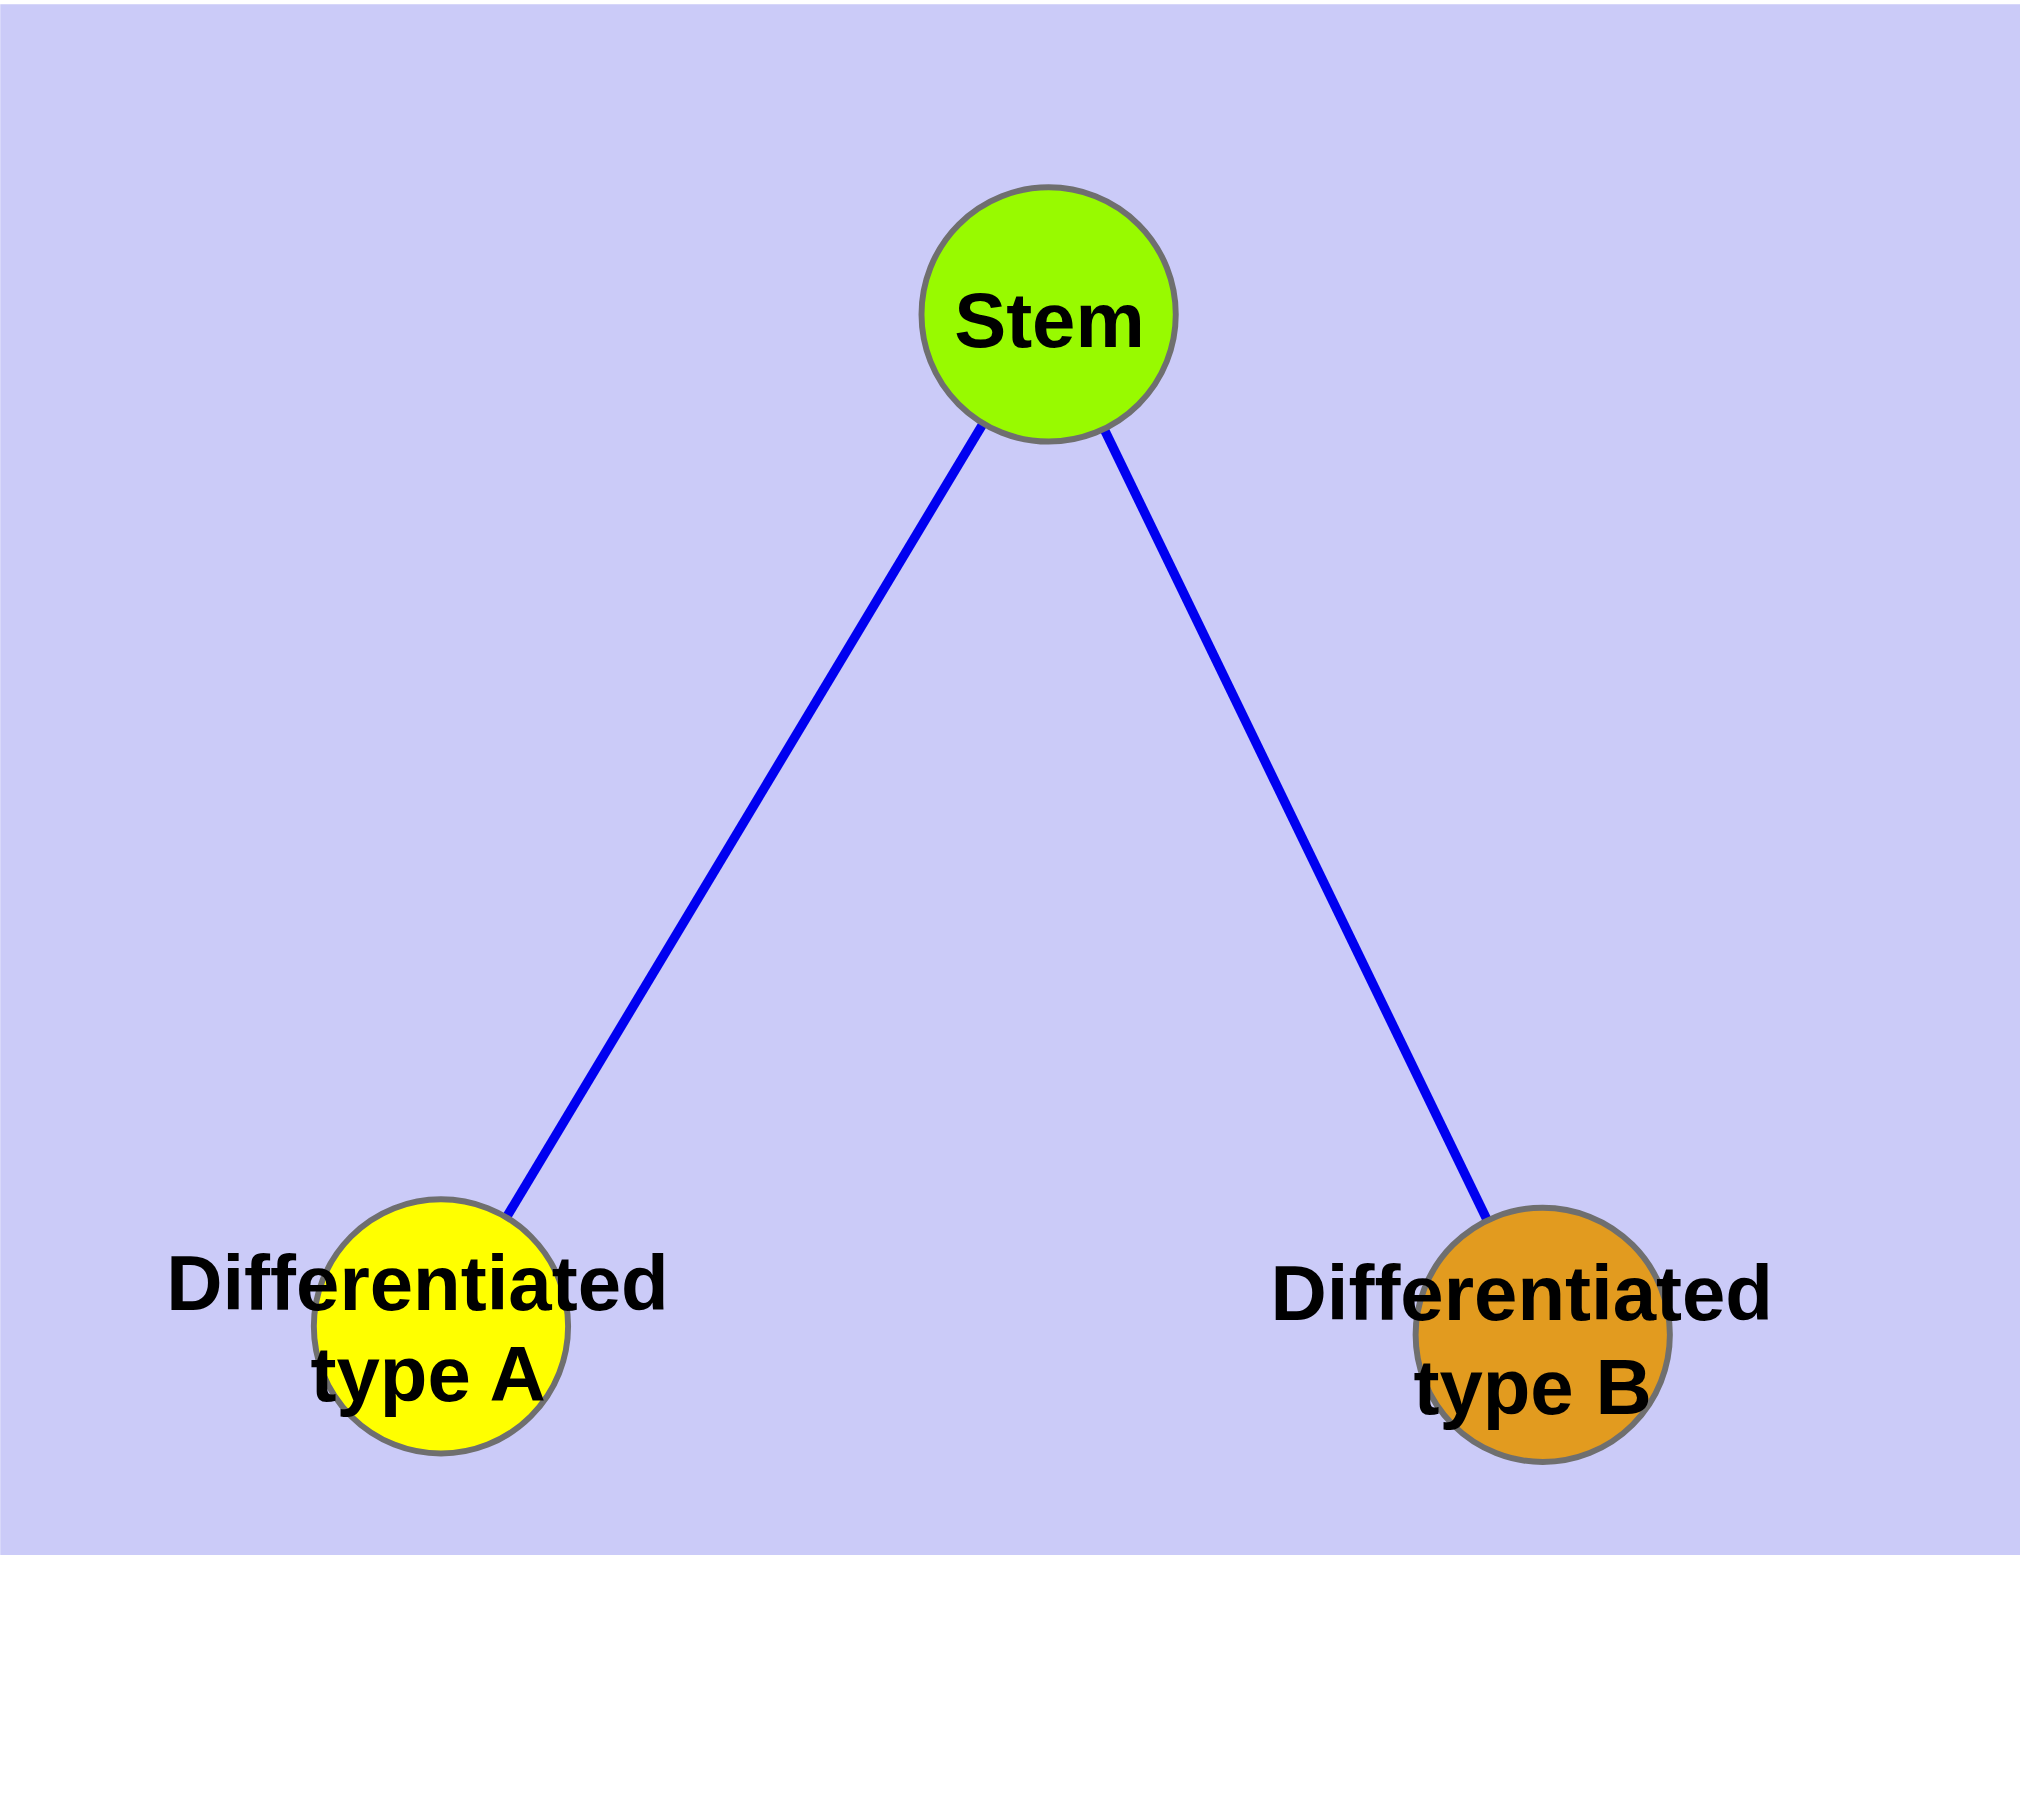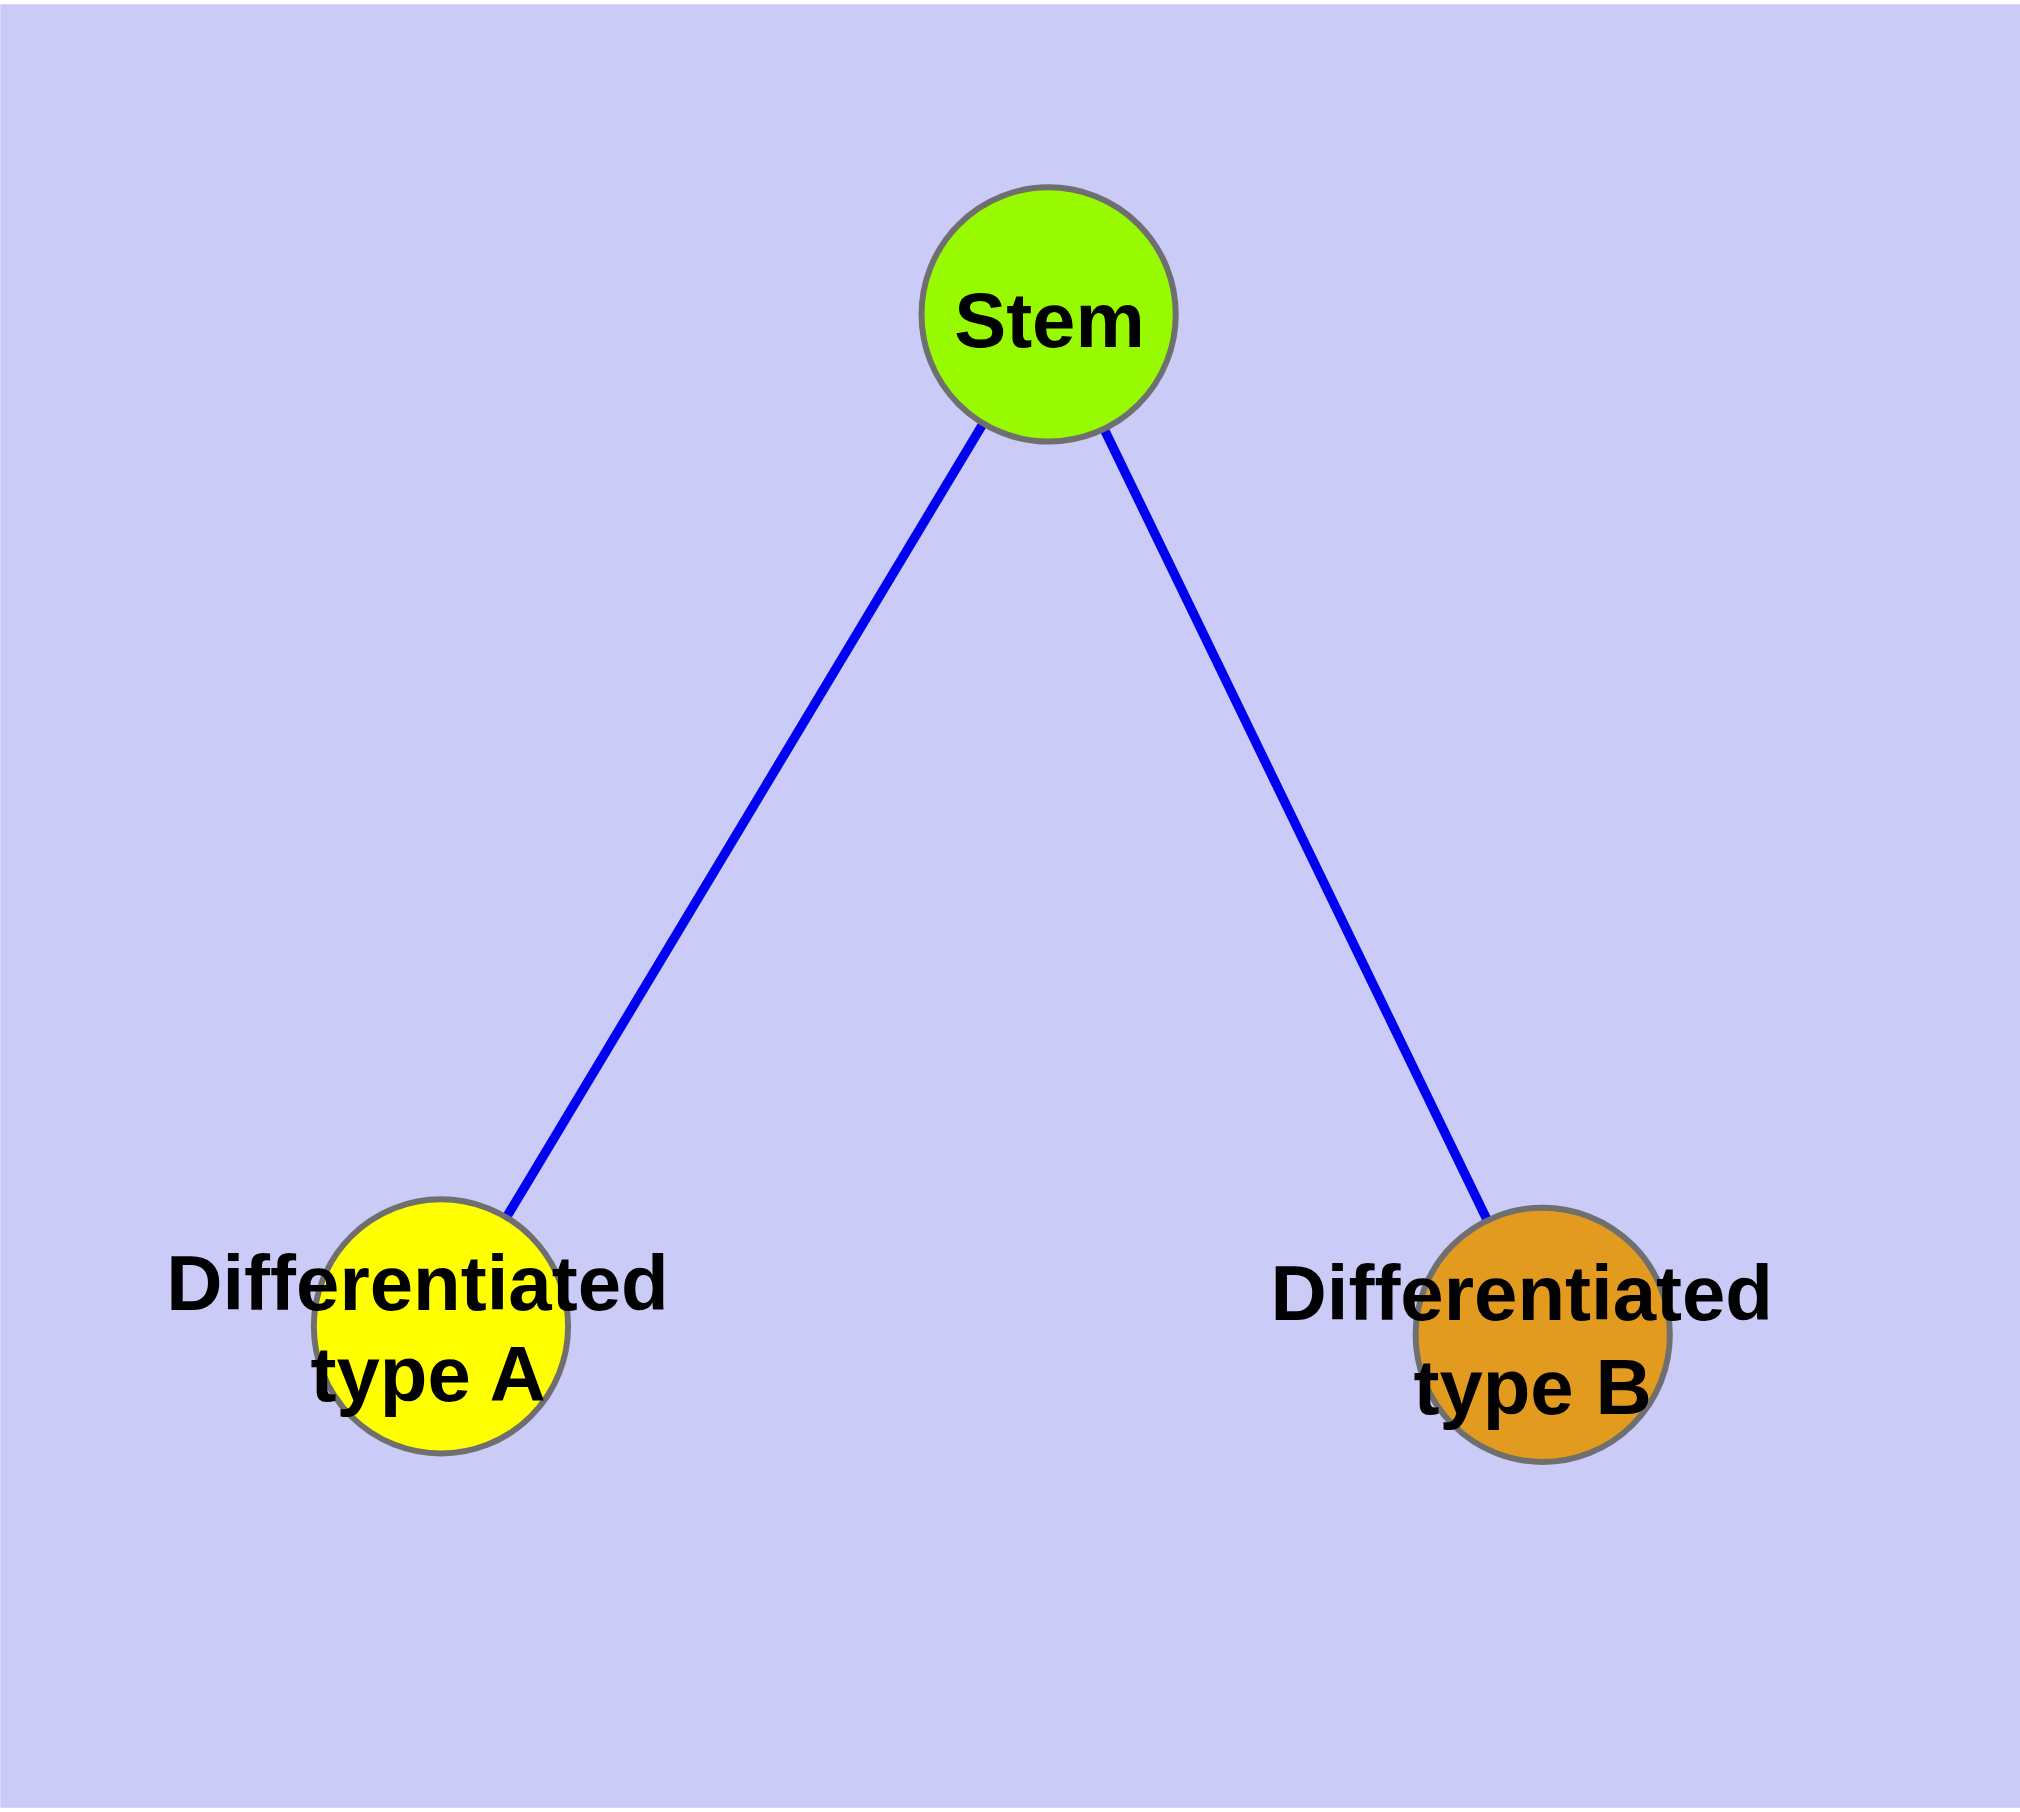--- a/index.html
+++ b/index.html
@@ -4,21 +4,21 @@
 <style>
   html, body {
     margin: 0;
     padding: 0;
     background: #ffffff;
     font-family: "Liberation Sans", sans-serif;
   }
   .canvas {
     position: relative;
     width: 2021px;
-    height: 1812px;
+    height: 1555px;
     background: #ffffff;
     overflow: hidden;
   }
   svg.graph {
     display: block;
     width: 2021px;
     height: 1812px;
   }
   .node {
     stroke: #6f6f6f;

